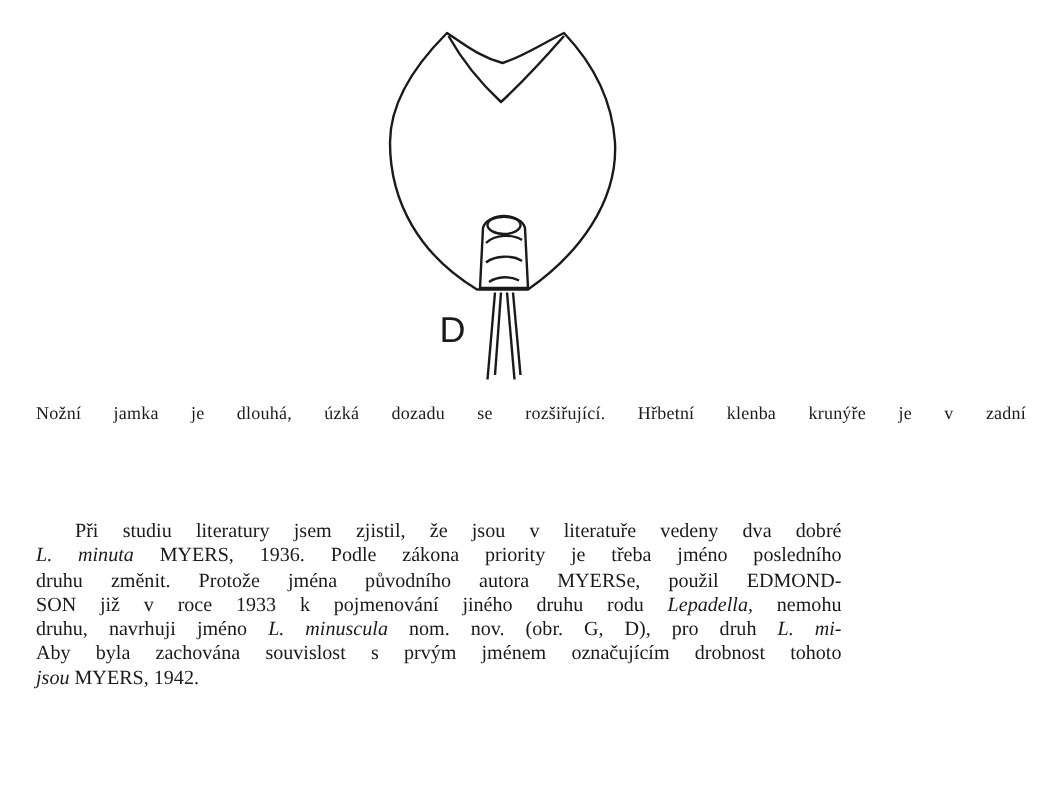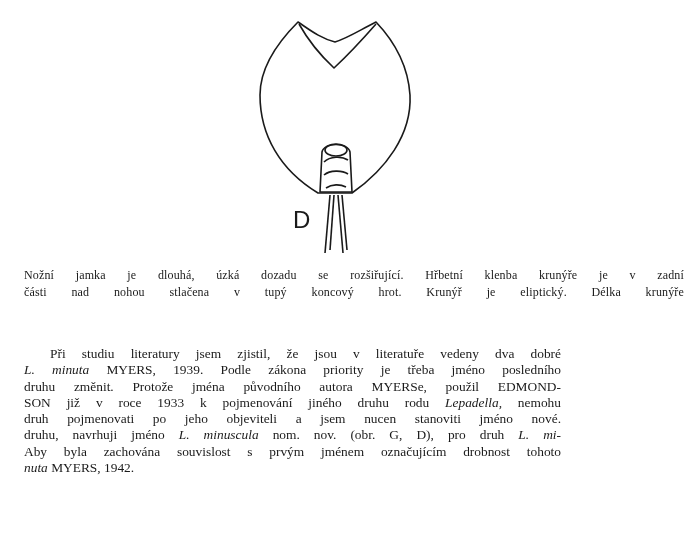--- a/index.html
+++ b/index.html
@@ -39,25 +39,23 @@
       <path d="M154 195 L 150 250"></path>
       <path d="M158 195 L 163 253"></path>
       <path d="M162 195 L 167 250"></path>
     </g>
     <text x="113" y="228" font-family="Liberation Sans, sans-serif" font-size="24" fill="#1a1a1a">D</text>
   </svg>
 </div>
 
 <div class="caption">
   <span class="line justify">Nožní jamka je dlouhá, úzká dozadu se rozšiřující. Hřbetní klenba krunýře je v zadní</span>
-  <span class="line justify">části nad nohou stlačena v tupý koncový hrot. Krunýř je eliptický. Délka krunýře</span>
 </div>
 
 <div class="body">
   <span class="line indent">Při studiu literatury jsem zjistil, že jsou v literatuře vedeny dva dobré</span>
-  <span class="line"><i>L. minuta</i><span> MYERS, 1939. Podle zákona priority je třeba jméno posledního</span></span>
+  <span class="line"><i>L. minuta</i><span> MYERS, 1936. Podle zákona priority je třeba jméno posledního</span></span>
   <span class="line">druhu změnit. Protože jména původního autora MYERSe, použil EDMOND-</span>
   <span class="line"><span>SON již v roce 1933 k pojmenování jiného druhu rodu </span><i>Lepadella,</i><span> nemohu</span></span>
-  <span class="line">druh pojmenovati po jeho objeviteli a jsem nucen stanoviti jméno nové.</span>
   <span class="line"><span>druhu, navrhuji jméno </span><i>L. minuscula</i><span> nom. nov. (obr. G, D), pro druh </span><i>L. mi-</i></span>
   <span class="line">Aby byla zachována souvislost s prvým jménem označujícím drobnost tohoto</span>
-  <span class="line last"><i>nuta</i><span> MYERS, 1942.</span></span>
+  <span class="line last"><i>jsou</i><span> MYERS, 1942.</span></span>
 </div>
 
 </body></html>

